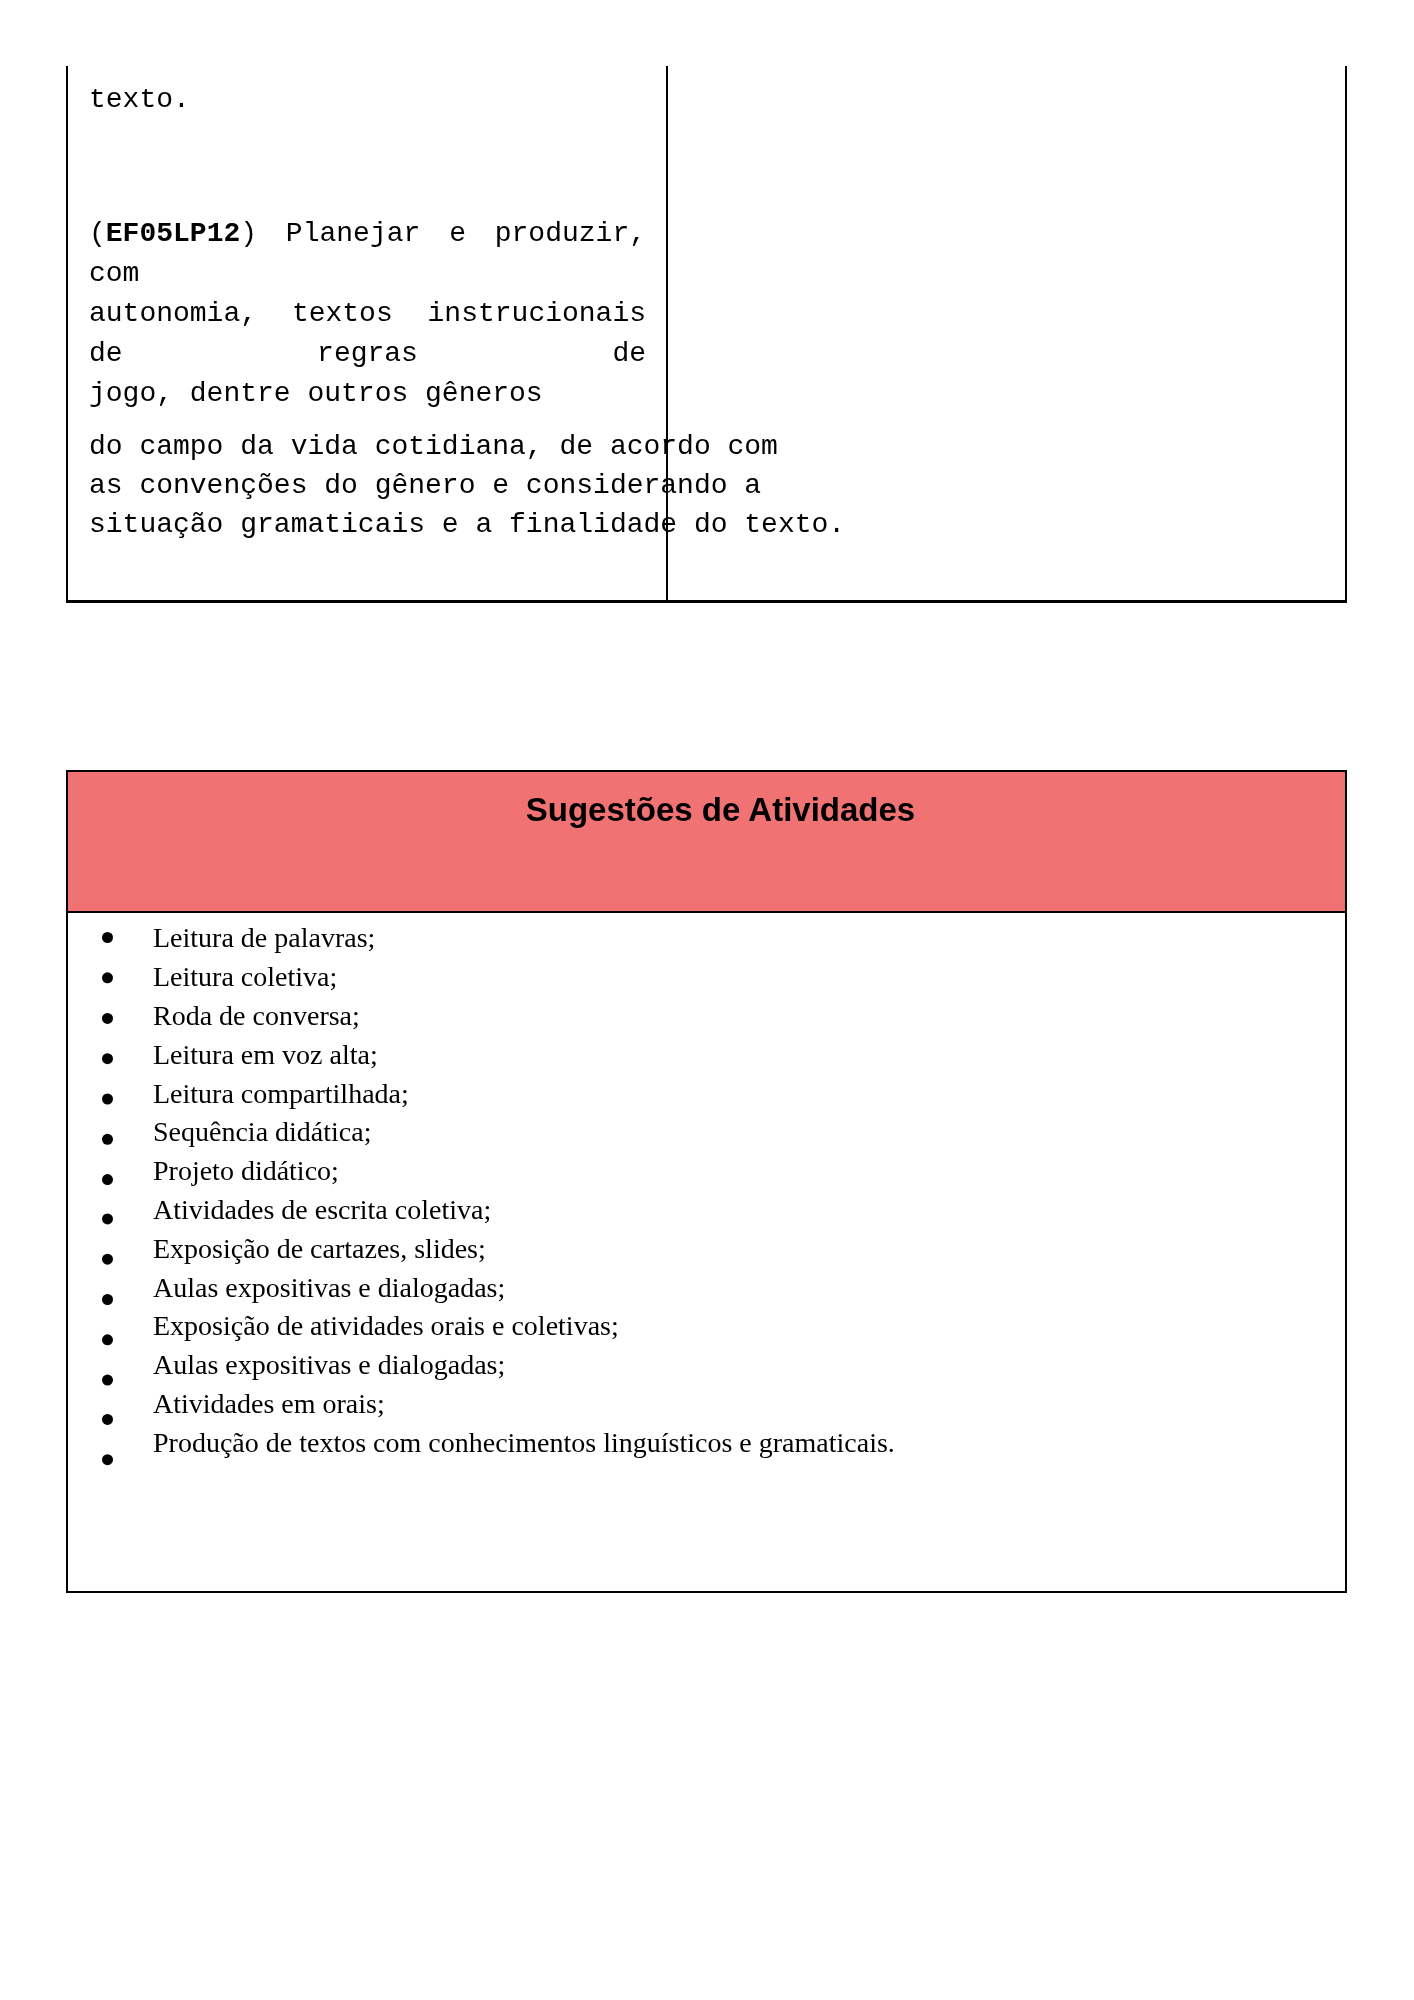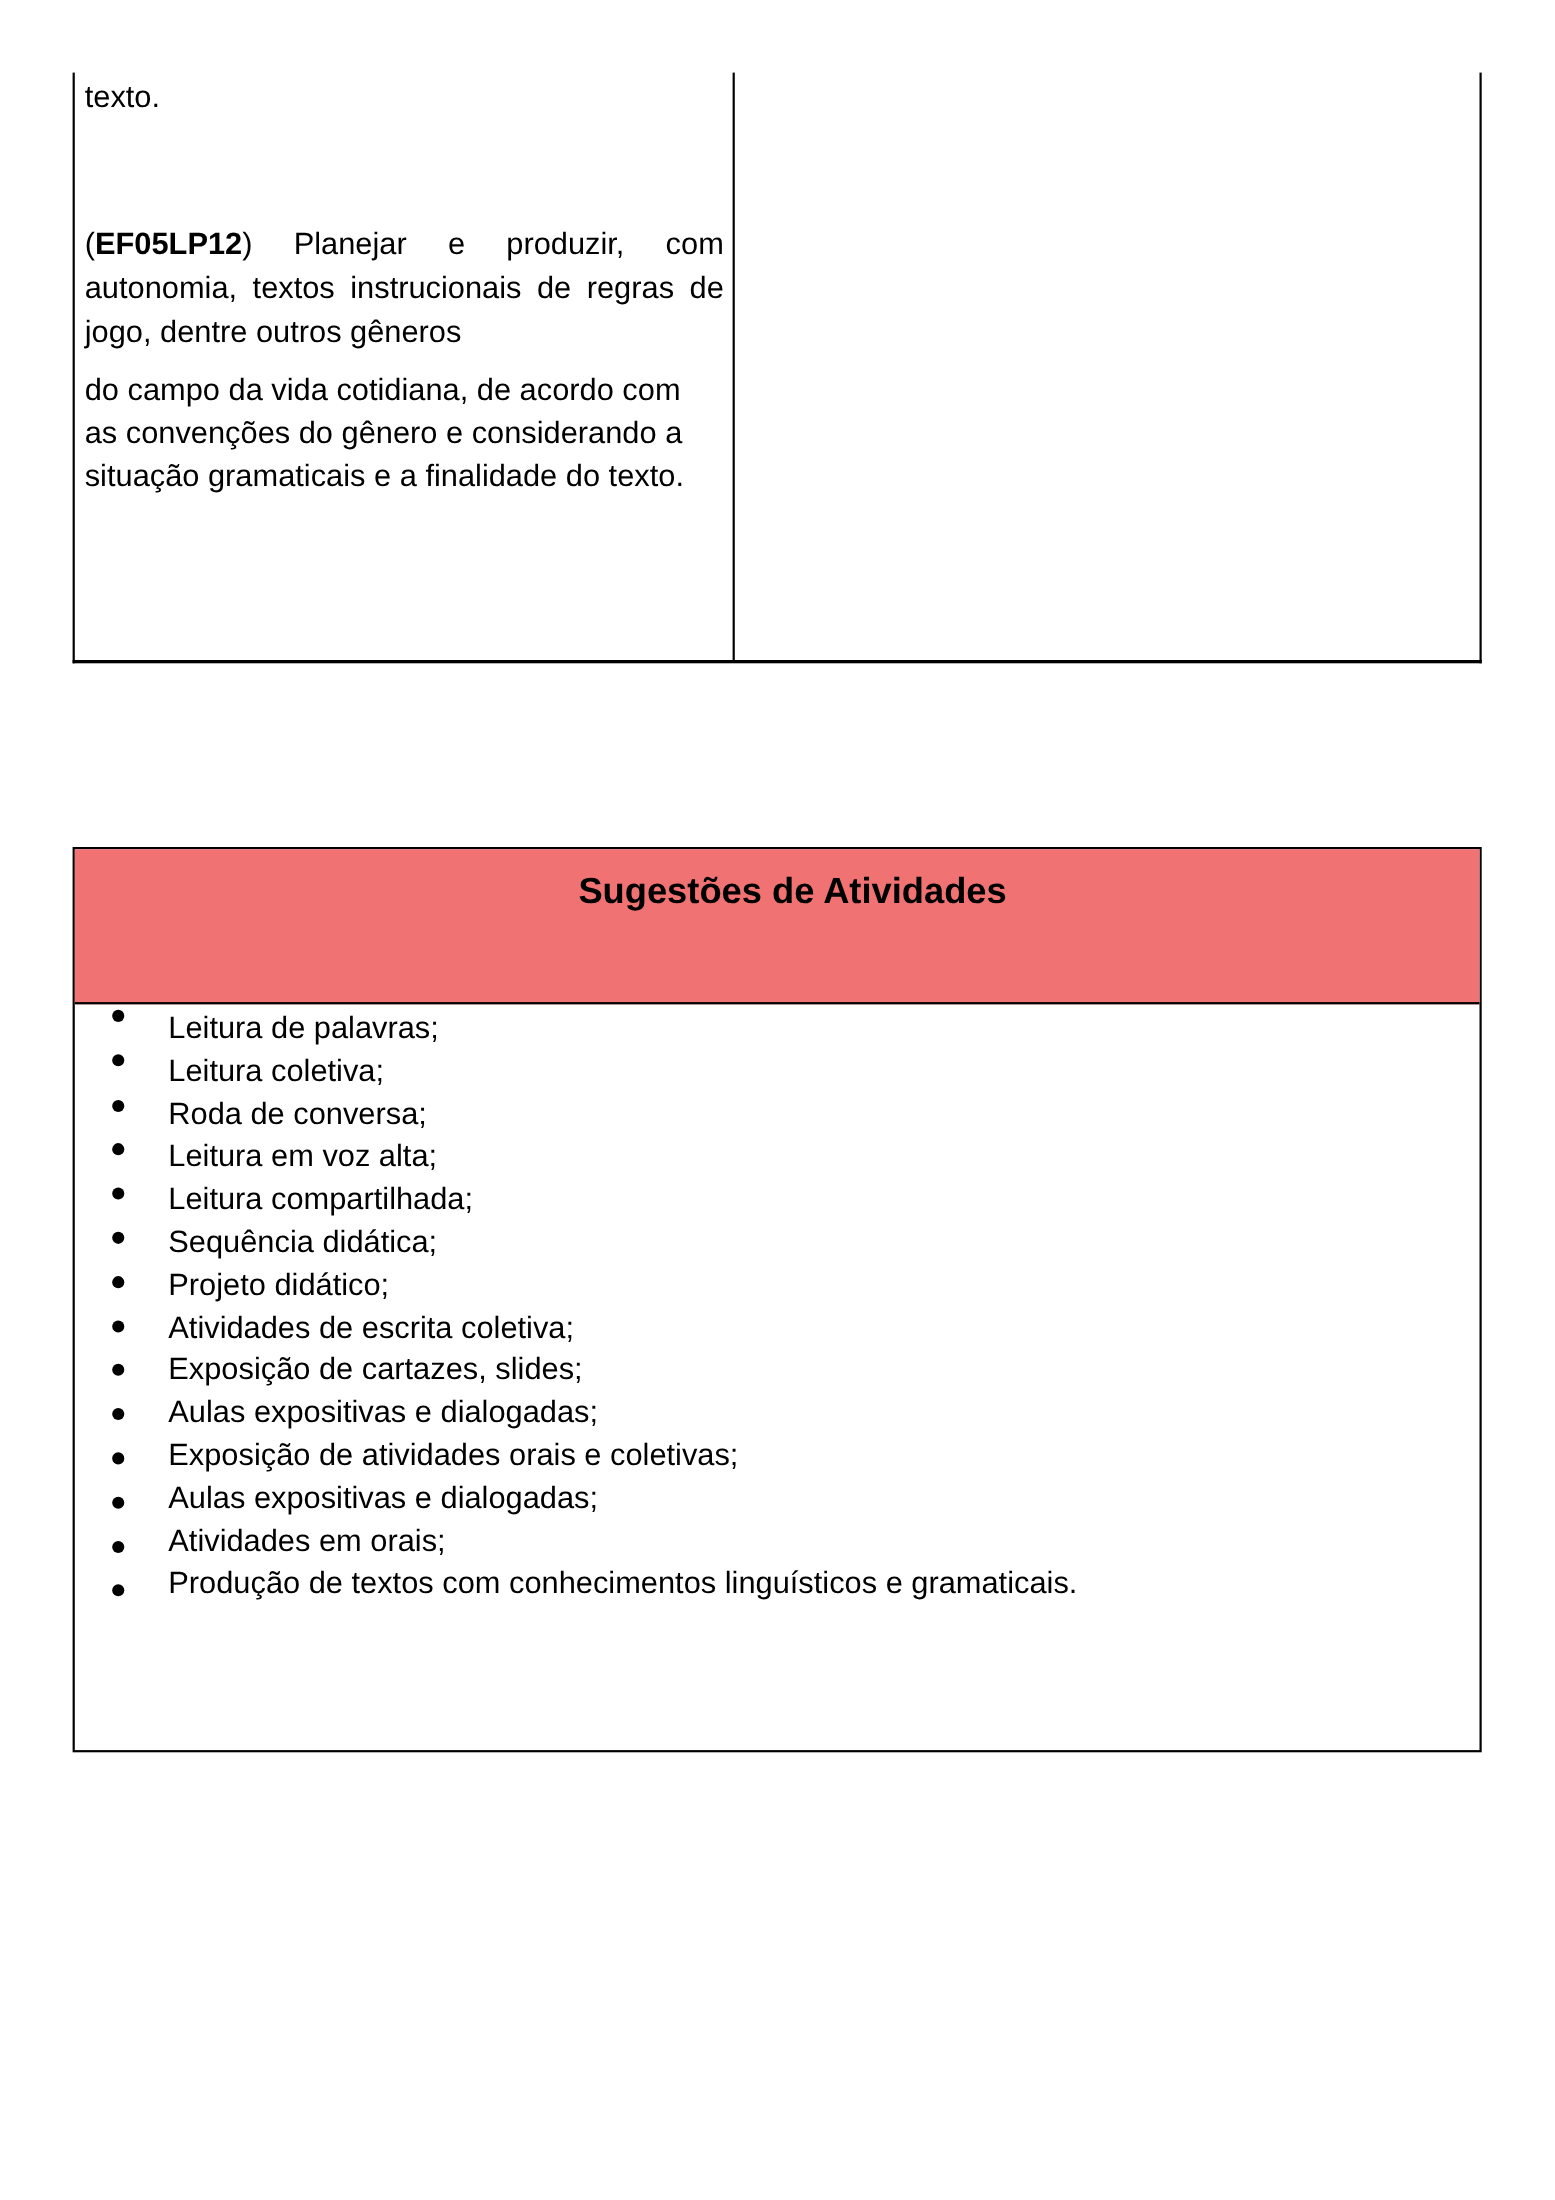--- a/index.html
+++ b/index.html
@@ -51,21 +51,21 @@
     padding: 2px 8px 0 9px;
     font-size: 28px;
   }
   .t1-right {
     position: absolute;
     left: 600px;
     top: 0;
     right: 0;
     height: 100%;
   }
-  .para { margin: 0; }
+  .para { margin: 12px; font-family: Liberation Mono, monospace; }
   .tline { line-height: 39px; white-space: nowrap; }
   .para-ef05lp12 .tline { line-height: 40px; white-space: normal; }
   .tline.just {
     text-align: justify;
     text-align-last: justify;
     white-space: normal;
   }
   .b { font-weight: bold; }
   .para-texto { margin-bottom: 95px; }
   .para-ef05lp12 { margin-bottom: 13px; }
@@ -95,22 +95,24 @@
     font-weight: bold;
     color: #000;
   }
   .t2-list {
     list-style: none;
     margin: 0;
     padding: 6px 20px 0 0;
   }
   .t2-list li {
     display: flex;
+    align-items: center;
     height: 38.8px;
     font-size: 28px;
+    font-family: Liberation Serif, serif;
   }
   .bullet {
     flex: none;
     width: 11px;
     height: 11px;
     border-radius: 50%;
     background: #000;
     margin-left: 34px;
   }
   .itext {

